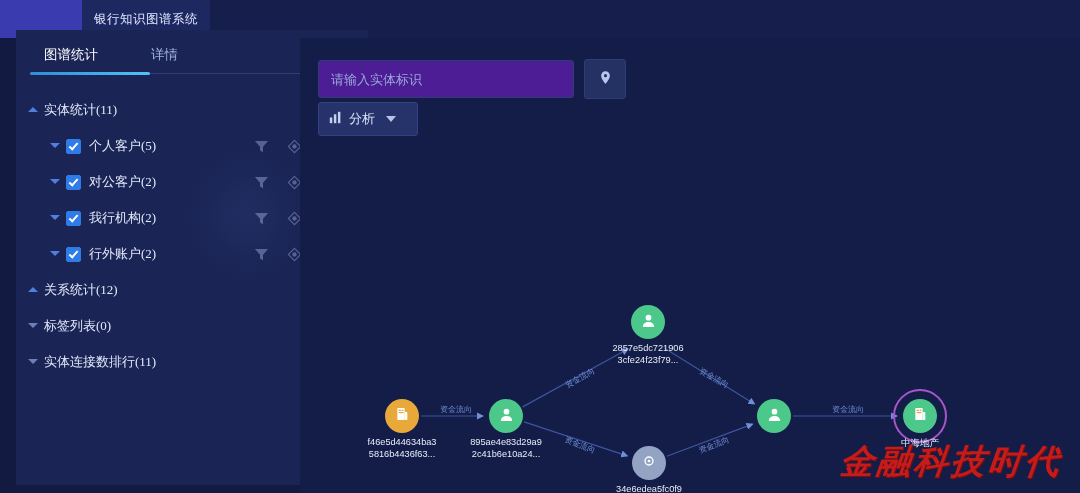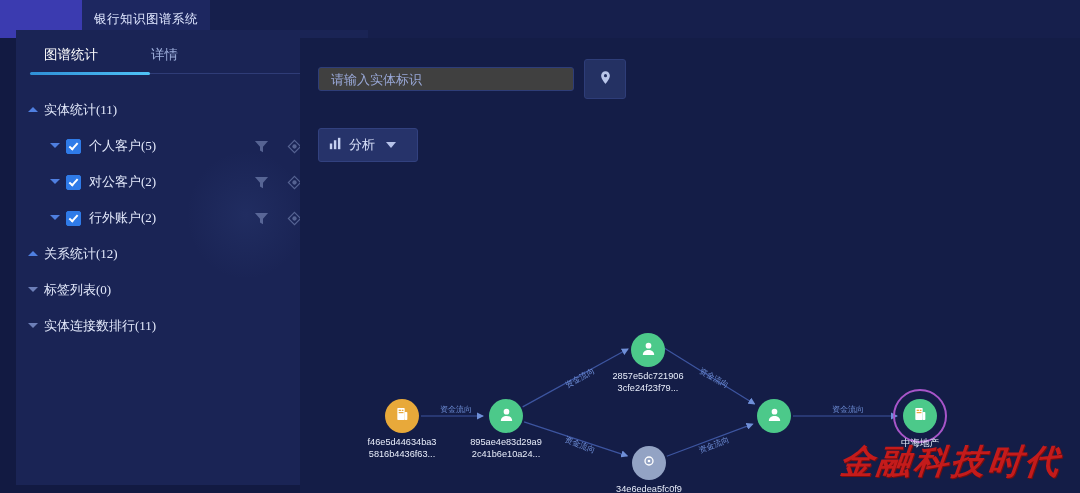--- a/index.html
+++ b/index.html
@@ -73,31 +73,31 @@
   .ricon{width:15px;height:15px;opacity:.45;cursor:pointer;}
   .ricon svg{display:block;}
 
   
   #main{
     position:absolute;left:300px;top:38px;right:0;bottom:0;
     background:#141d47;overflow:hidden;
   }
   #searchrow{position:absolute;left:18px;top:21px;display:flex;align-items:center;gap:10px;}
   #search-input{
-    width:256px;height:24px;background:#404040;border:1px solid #2e3d78;border-radius:3px;
+    width:256px;height:38px;background:#4c1d95;border:1px solid #2e3d78;border-radius:3px;
     color:#9eaddc;font-size:13px;padding:0 12px;box-sizing:border-box;outline:none;
     font-family:"Liberation Sans",sans-serif;
   }
   #search-input::placeholder{color:#99a8d8;}
   #locate-btn{
     width:40px;height:38px;background:#243163;border:1px solid #2e3d78;border-radius:3px;
     display:flex;align-items:center;justify-content:center;cursor:pointer;
   }
   #analyze-btn{
-    position:absolute;left:18px;top:90px;height:32px;min-width:78px;
+    position:absolute;left:18px;top:64px;height:32px;min-width:78px;
     background:#26336a;border:1px solid #32417f;border-radius:3px;
     display:flex;align-items:center;gap:7px;padding:0 10px;cursor:pointer;
   }
   #analyze-btn .lbl{font-size:13px;color:#dbe3fb;}
   .caret-sm{
     width:0;height:0;border-left:5px solid transparent;border-right:5px solid transparent;
     border-top:6px solid #b7c3ea;margin-left:4px;
   }
 
   
@@ -181,20 +181,38 @@
               <path d="M9 1.6 16.4 9 9 16.4 1.6 9z"></path>
               <circle cx="9" cy="9" r="2.6" fill="#9fb0dd" stroke="none"></circle>
             </svg>
           </span>
         </div>
       </div>
       <div class="row lvl1">
         <span class="caret down"></span>
         <span class="cbx"></span>
         <span class="rowlabel">对公客户(2)</span>
+        <div class="rowicons">
+          <span class="ricon">
+            <svg viewBox="0 0 16 16" width="15" height="15" fill="#9fb0dd">
+              <path d="M1 2h14l-5.4 6.3V14l-3.2-1.8V8.3z"></path>
+            </svg>
+          </span>
+          <span class="ricon">
+            <svg viewBox="0 0 18 18" width="15" height="15" fill="none" stroke="#9fb0dd" stroke-width="1.3">
+              <path d="M9 1.6 16.4 9 9 16.4 1.6 9z"></path>
+              <circle cx="9" cy="9" r="2.6" fill="#9fb0dd" stroke="none"></circle>
+            </svg>
+          </span>
+        </div>
+      </div>
+      <div class="row lvl1">
+        <span class="caret down"></span>
+        <span class="cbx"></span>
+        <span class="rowlabel">我行机构(2)</span>
         <div class="rowicons">
           <span class="ricon">
             <svg viewBox="0 0 16 16" width="15" height="15" fill="#9fb0dd">
               <path d="M1 2h14l-5.4 6.3V14l-3.2-1.8V8.3z"></path>
             </svg>
           </span>
           <span class="ricon">
             <svg viewBox="0 0 18 18" width="15" height="15" fill="none" stroke="#9fb0dd" stroke-width="1.3">
               <path d="M9 1.6 16.4 9 9 16.4 1.6 9z"></path>
               <circle cx="9" cy="9" r="2.6" fill="#9fb0dd" stroke="none"></circle>
@@ -291,21 +309,21 @@
         <div class="node" style="left: 206px; top: 378px; width: 130px; height: 34px;">
           <div class="bubble" style="background: rgb(76, 201, 138);">
             <span><svg viewBox="0 0 24 24" width="17" height="17" fill="#ffffff">
                 <circle cx="12" cy="8" r="4"></circle>
                 <path d="M4 21c0-4.4 3.6-7 8-7s8 2.6 8 7z"></path>
               </svg></span>
           </div>
           <div class="nlabel">895ae4e83d29a9
 2c41b6e10a24...</div>
         </div>
-        <div class="node" style="left: 348px; top: 312px; width: 130px; height: 34px;">
+        <div class="node" style="left: 348px; top: 284px; width: 130px; height: 34px;">
           <div class="bubble" style="background: rgb(76, 201, 138);">
             <span><svg viewBox="0 0 24 24" width="17" height="17" fill="#ffffff">
                 <circle cx="12" cy="8" r="4"></circle>
                 <path d="M4 21c0-4.4 3.6-7 8-7s8 2.6 8 7z"></path>
               </svg></span>
           </div>
           <div class="nlabel">2857e5dc721906
 3cfe24f23f79...</div>
         </div>
         <div class="node" style="left: 349px; top: 425px; width: 130px; height: 34px;">

